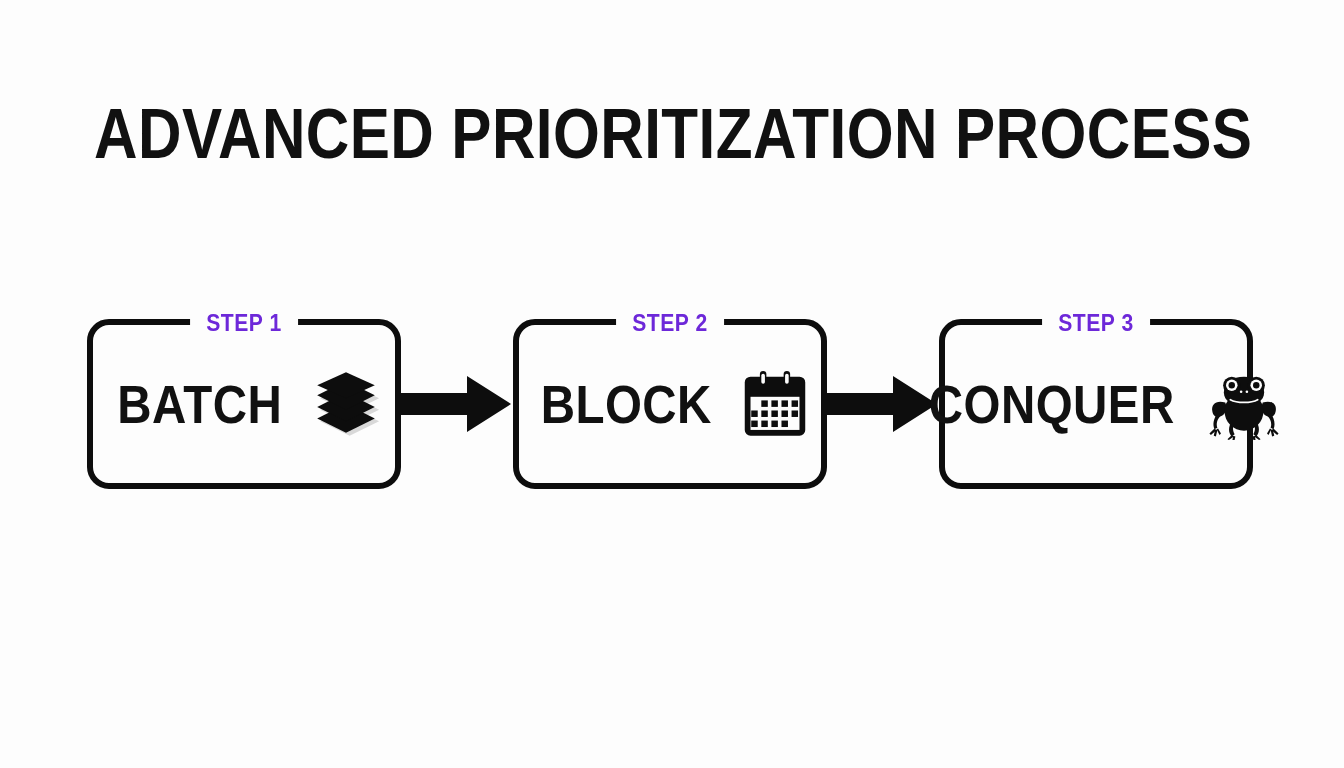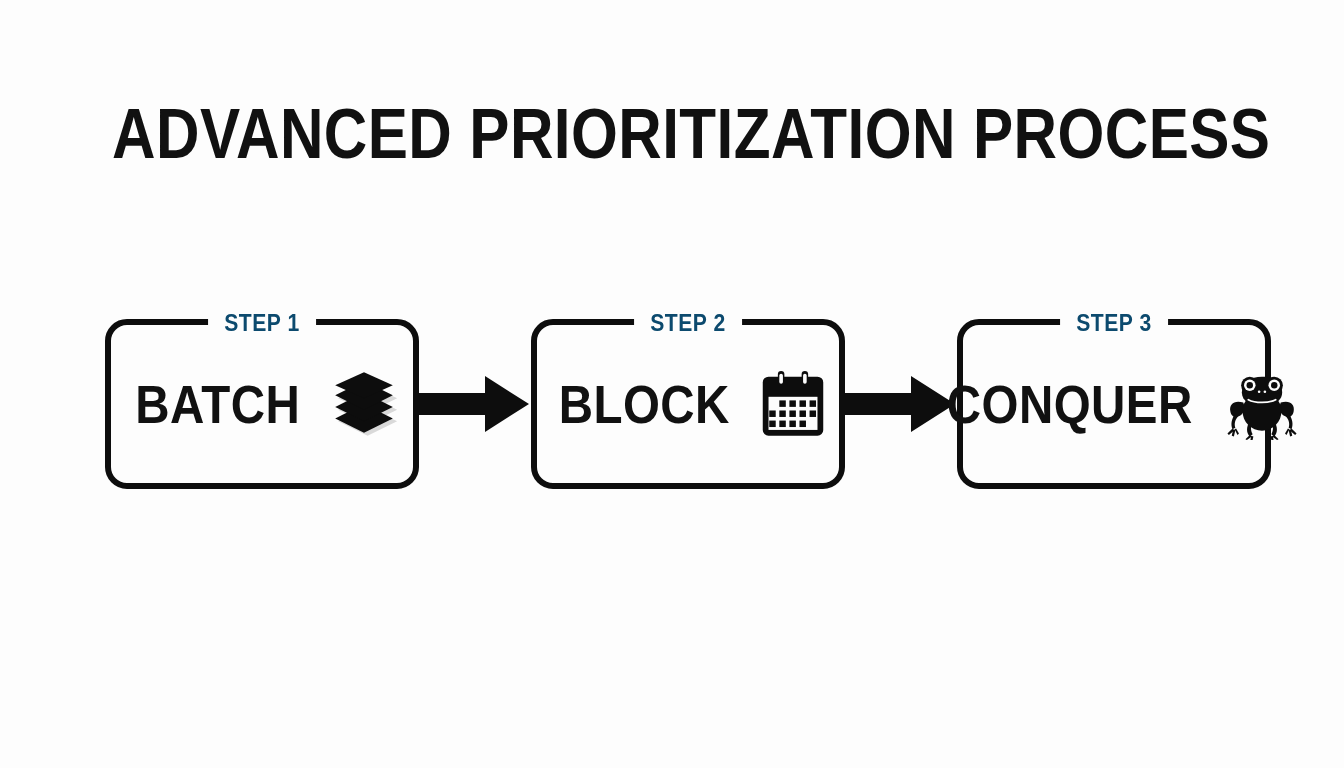--- a/index.html
+++ b/index.html
@@ -11,21 +11,20 @@
     height: 768px;
     background: #fdfdfd;
     font-family: "Liberation Sans", sans-serif;
     overflow: hidden;
     position: relative;
   }
 
   .slide {
     position: absolute;
     inset: 0;
-    margin-left: 18px;
   }
 
   
   .title {
     position: absolute;
     top: 98px;
     left: 0;
     width: 1344px;
     text-align: center;
     font-family: "Liberation Sans Narrow", "Liberation Sans", sans-serif;
@@ -71,21 +70,21 @@
     top: -15px;
     left: 50%;
     transform: translateX(-50%);
     background: #fdfdfd;
     padding: 0 11px;
     font-family: "Liberation Sans Narrow", "Liberation Sans", sans-serif;
     font-size: 24px;
     line-height: 26px;
     font-weight: 700;
     letter-spacing: 0.6px;
-    color: #0c4a6e;
+    color: #6d28d9;
     white-space: nowrap;
     transform-origin: 50% 50%;
   }
   .step-badge span {
     display: inline-block;
     transform: scaleX(0.88);
   }
 
   .card-label {
     font-family: "Liberation Sans Narrow", "Liberation Sans", sans-serif;

